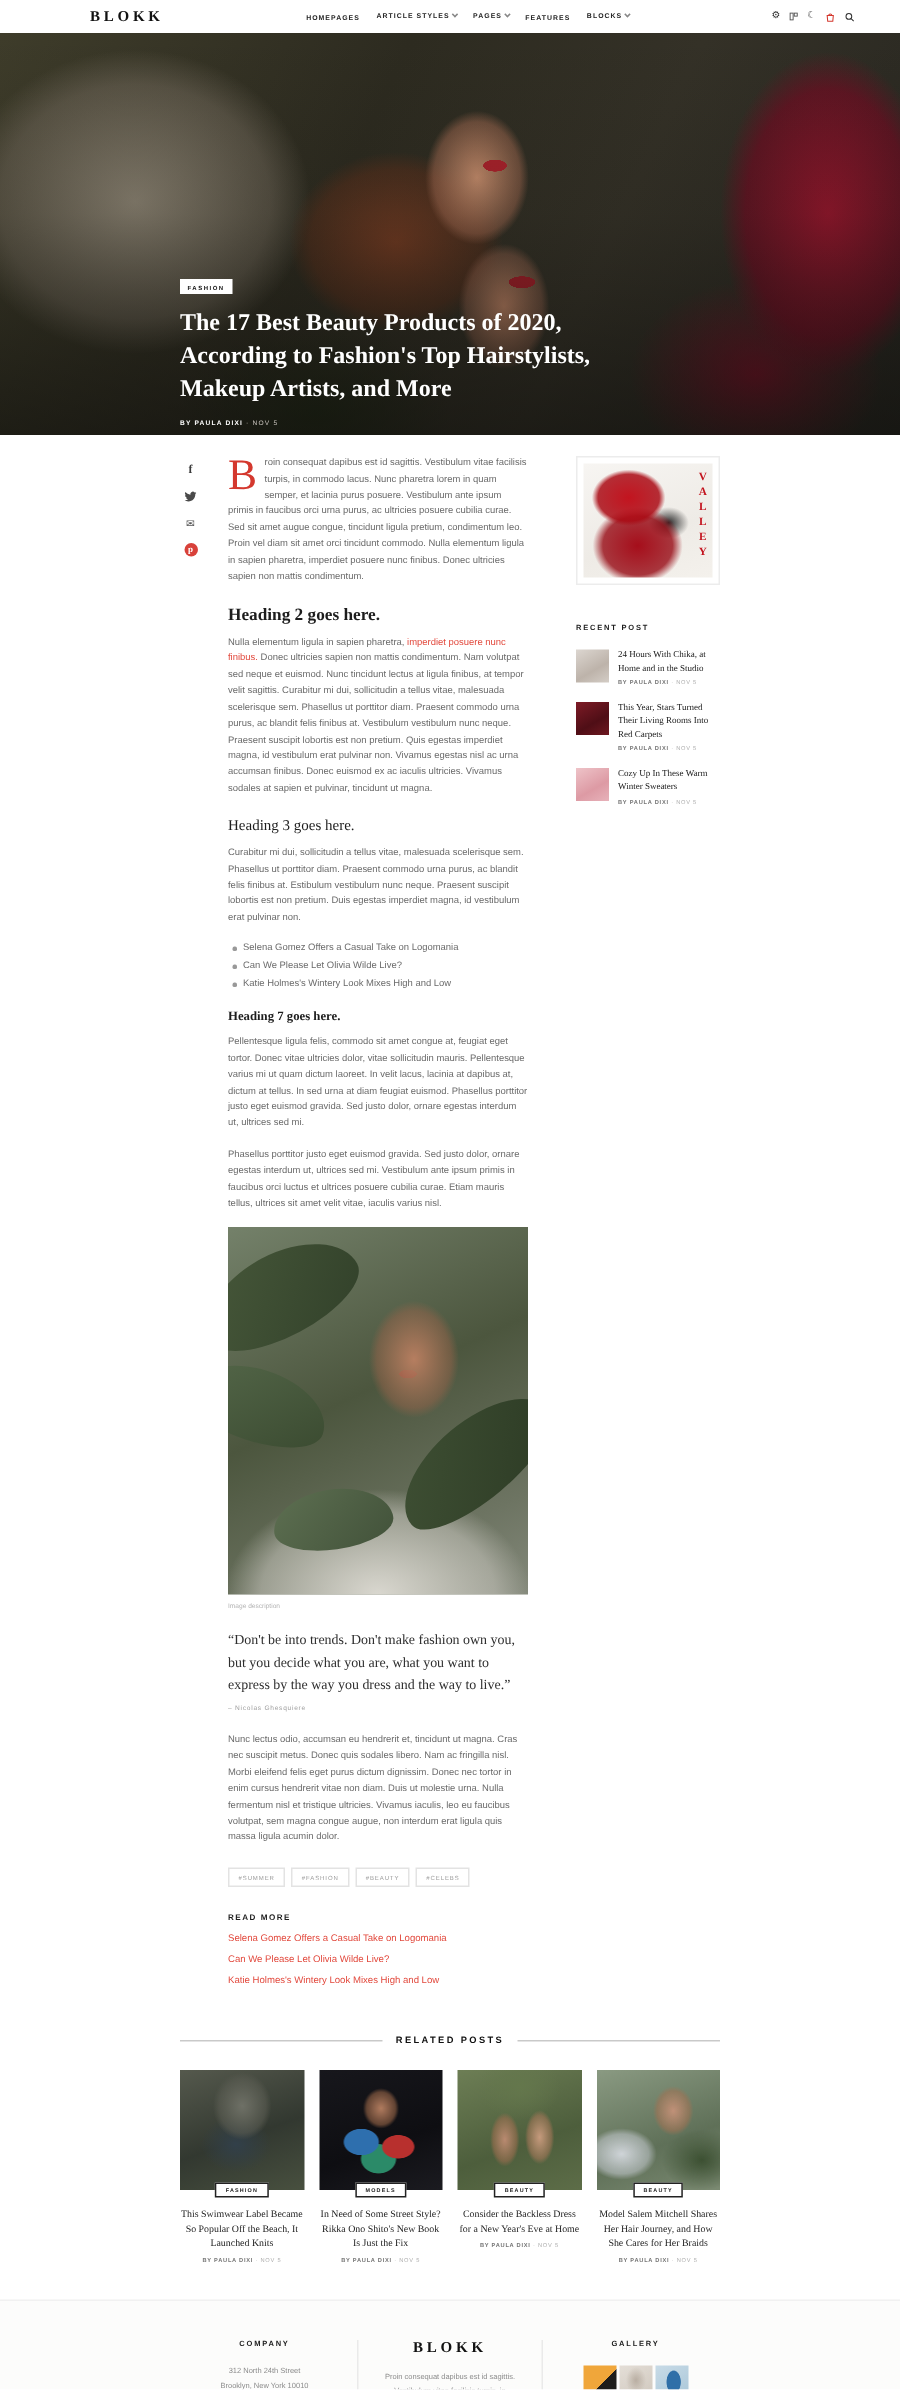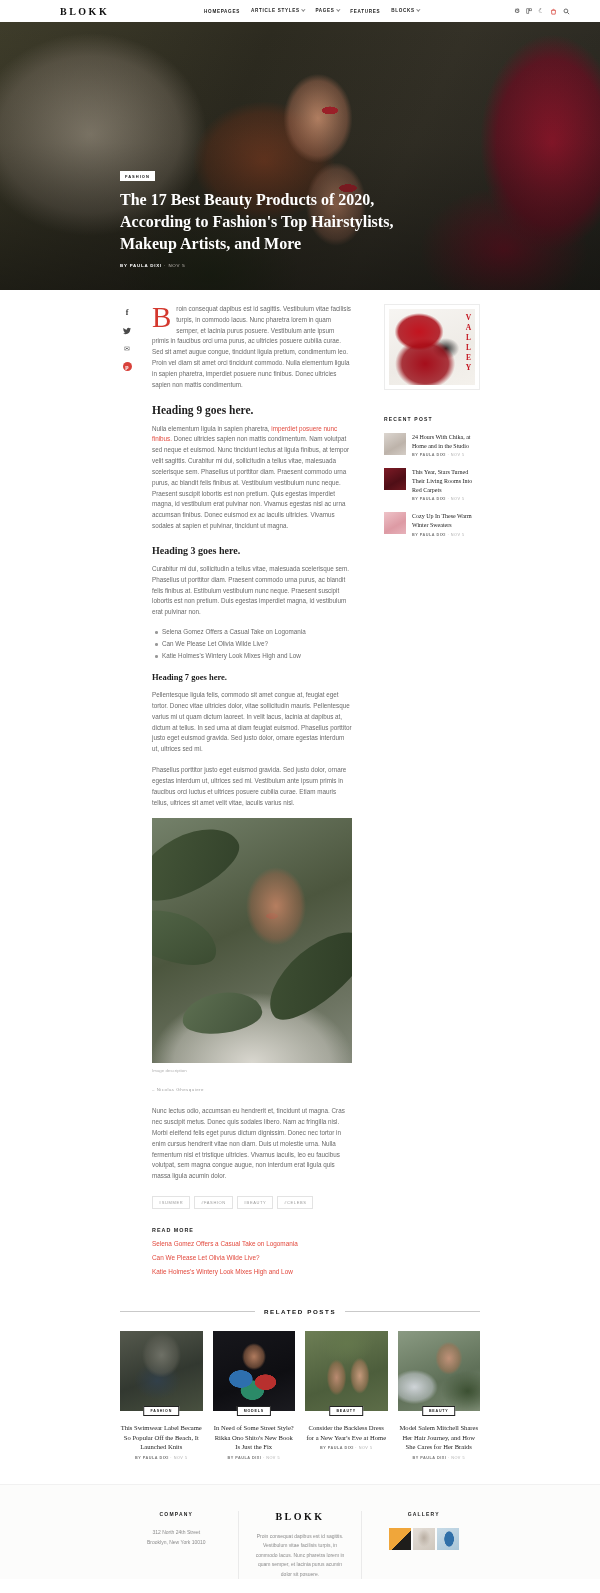--- a/index.html
+++ b/index.html
@@ -26,40 +26,40 @@
       radial-gradient(100px 150px at 92% 45%, rgba(150,22,44,.95), rgba(110,14,34,.75) 55%, transparent 72%),
       radial-gradient(120px 90px at 84% 85%, rgba(122,16,38,.85), transparent 70%),
       radial-gradient(48px 62px at 53% 36%, #c28a6a, rgba(160,105,80,.55) 60%, transparent 72%),
       radial-gradient(42px 58px at 56% 68%, #b37c5f, rgba(150,100,78,.5) 60%, transparent 72%),
       radial-gradient(95px 80px at 44% 52%, #6f3a22, rgba(90,48,28,.6) 60%, transparent 75%),
       radial-gradient(150px 130px at 15% 42%, #877f6f, rgba(110,102,88,.6) 60%, transparent 78%),
       radial-gradient(120px 80px at 35% 95%, #232a18, transparent 75%),
       linear-gradient(115deg, #3e3c2a, #2d2b20 38%, #343127 65%, #272620);
   }
   .hero-shade { position:absolute; inset:0; background:linear-gradient(to top, rgba(10,10,8,.55), rgba(10,10,8,.12) 55%, transparent); }
-  .hero-overlay { position:absolute; left:120px; bottom:22px; width:280px; }
+  .hero-overlay { position:absolute; left:120px; bottom:6px; width:280px; }
   .hero-badge { display:inline-block; background:#fff; color:#111; font-size:4px; font-weight:700; letter-spacing:1px; padding:2.5px 5px; text-transform:uppercase; }
   .hero-title { font-family:"Liberation Serif", serif; font-weight:700; color:#fff; font-size:16px; line-height:1.38; margin:7px 0 8px; }
   .hero-byline { font-size:4.4px; letter-spacing:.8px; color:#c9c3bd; text-transform:uppercase; }
   .hero-byline .by { color:#fff; font-weight:700; }
 
   
   .article-wrap { width:360px; margin:14px auto 0; display:flex; }
   .share-col { width:14px; display:flex; flex-direction:column; gap:9px; padding-top:4px; align-items:center; }
   .share-ic { width:9px; height:9px; display:flex; align-items:center; justify-content:center; color:#444; cursor:pointer; }
   .share-f { font-family:"Liberation Serif", serif; font-weight:700; font-size:8px; color:#3b3b3b; }
   .share-mail { font-size:7px; color:#555; }
   .share-pin { width:9px; height:9px; border-radius:50%; background:#d8413a; color:#fff; font-size:6px; font-weight:700; display:flex; align-items:center; justify-content:center; font-family:"Liberation Serif", serif; }
   .content-col { width:200px; margin-left:18px; }
   .side-col { width:96px; margin-left:32px; }
 
   .content-col p { font-size:6.3px; line-height:1.72; color:#6a6a6a; margin-bottom:10px; }
   .dropcap { float:left; font-family:"Liberation Serif", serif; font-size:29px; line-height:.82; color:#d4382e; padding:2px 5px 0 0; }
   h2.ah { font-family:"Liberation Serif", serif; font-size:11.5px; font-weight:700; color:#1d1d1d; margin:13px 0 8px; }
-  h3.ah { font-family:"Liberation Serif", serif; font-size:10px; font-weight:700; color:#1d1d1d; margin:13px 0 8px; }
+  h3.ah { font-family:"Liberation Serif", serif; font-size:10px; font-weight:400; color:#1d1d1d; margin:13px 0 8px; }
   h4.ah { font-family:"Liberation Serif", serif; font-size:8.5px; font-weight:700; color:#1d1d1d; margin:13px 0 8px; }
   .red-link { color:#e2493d; cursor:pointer; }
   ul.blist { margin:2px 0 12px 3px; list-style:none; }
   ul.blist li { font-size:6.3px; color:#6a6a6a; margin-bottom:5px; padding-left:7px; position:relative; cursor:pointer; }
   ul.blist li::before { content:""; position:absolute; left:0; top:3px; width:2.5px; height:2.5px; border-radius:50%; background:#999; }
 
   .figure { margin:6px 0 14px; }
   .fig-art { width:200px; height:245px; position:relative; overflow:hidden;
     background:
       radial-gradient(40px 52px at 62% 36%, #b67e60, rgba(150,100,75,.5) 62%, transparent 75%),
@@ -211,21 +211,21 @@
             <path d="M23.9 4.6a10 10 0 0 1-2.8.8 5 5 0 0 0 2.2-2.7c-1 .6-2 1-3.1 1.2a4.9 4.9 0 0 0-8.4 4.5A14 14 0 0 1 1.6 3.2a4.8 4.8 0 0 0 1.5 6.6 4.9 4.9 0 0 1-2.2-.6v.1a4.9 4.9 0 0 0 3.9 4.8 5 5 0 0 1-2.2.1 4.9 4.9 0 0 0 4.6 3.4A9.9 9.9 0 0 1 0 19.6a14 14 0 0 0 7.6 2.2c9 0 14-7.5 14-14v-.6a10 10 0 0 0 2.3-2.6z"></path>
           </svg>
       </span>
       <span class="share-ic share-mail">✉</span>
       <span class="share-pin">p</span>
     </div>
 
     <div class="content-col">
       <p><span class="dropcap">B</span><span>roin consequat dapibus est id sagittis. Vestibulum vitae facilisis turpis, in commodo lacus. Nunc pharetra lorem in quam semper, et lacinia purus posuere. Vestibulum ante ipsum primis in faucibus orci urna purus, ac ultricies posuere cubilia curae. Sed sit amet augue congue, tincidunt ligula pretium, condimentum leo. Proin vel diam sit amet orci tincidunt commodo. Nulla elementum ligula in sapien pharetra, imperdiet posuere nunc finibus. Donec ultricies sapien non mattis condimentum.</span></p>
 
-      <h2 class="ah">Heading 9 goes here.</h2>
+      <h2 class="ah">Heading 2 goes here.</h2>
       <p><span>Nulla elementum ligula in sapien pharetra, </span><span class="red-link">imperdiet posuere nunc finibus.</span><span> Donec ultricies sapien non mattis condimentum. Nam volutpat sed neque et euismod. Nunc tincidunt lectus at ligula finibus, at tempor velit sagittis. Curabitur mi dui, sollicitudin a tellus vitae, malesuada scelerisque sem. Phasellus ut porttitor diam. Praesent commodo urna purus, ac blandit felis finibus at. Vestibulum vestibulum nunc neque. Praesent suscipit lobortis est non pretium. Quis egestas imperdiet magna, id vestibulum erat pulvinar non. Vivamus egestas nisl ac urna accumsan finibus. Donec euismod ex ac iaculis ultricies. Vivamus sodales at sapien et pulvinar, tincidunt ut magna.</span></p>
 
       <h3 class="ah">Heading 3 goes here.</h3>
       <p>Curabitur mi dui, sollicitudin a tellus vitae, malesuada scelerisque sem. Phasellus ut porttitor diam. Praesent commodo urna purus, ac blandit felis finibus at. Estibulum vestibulum nunc neque. Praesent suscipit lobortis est non pretium. Duis egestas imperdiet magna, id vestibulum erat pulvinar non.</p>
 
       <ul class="blist">
         <li>Selena Gomez Offers a Casual Take on Logomania</li>
         <li>Can We Please Let Olivia Wilde Live?</li>
         <li>Katie Holmes's Wintery Look Mixes High and Low</li>
       </ul>
@@ -237,20 +237,21 @@
       <div class="figure">
         <div class="fig-art">
           <div class="leaf leaf1"></div>
           <div class="leaf leaf2"></div>
           <div class="leaf leaf3"></div>
           <div class="leaf leaf4"></div>
         </div>
         <div class="fig-cap">Image description</div>
       </div>
 
+      <div class="quote">“Don't be into trends. Don't make fashion own you, but you decide what you are, what you want to express by the way you dress and the way to live.”</div>
       <div class="quote-author">– Nicolas Ghesquiere</div>
 
       <p>Nunc lectus odio, accumsan eu hendrerit et, tincidunt ut magna. Cras nec suscipit metus. Donec quis sodales libero. Nam ac fringilla nisl. Morbi eleifend felis eget purus dictum dignissim. Donec nec tortor in enim cursus hendrerit vitae non diam. Duis ut molestie urna. Nulla fermentum nisl et tristique ultricies. Vivamus iaculis, leo eu faucibus volutpat, sem magna congue augue, non interdum erat ligula quis massa ligula acumin dolor.</p>
 
       <div class="tags">
         <span class="tag">#SUMMER</span>
         <span class="tag">#FASHION</span>
         <span class="tag">#BEAUTY</span>
         <span class="tag">#CELEBS</span>
       </div>

